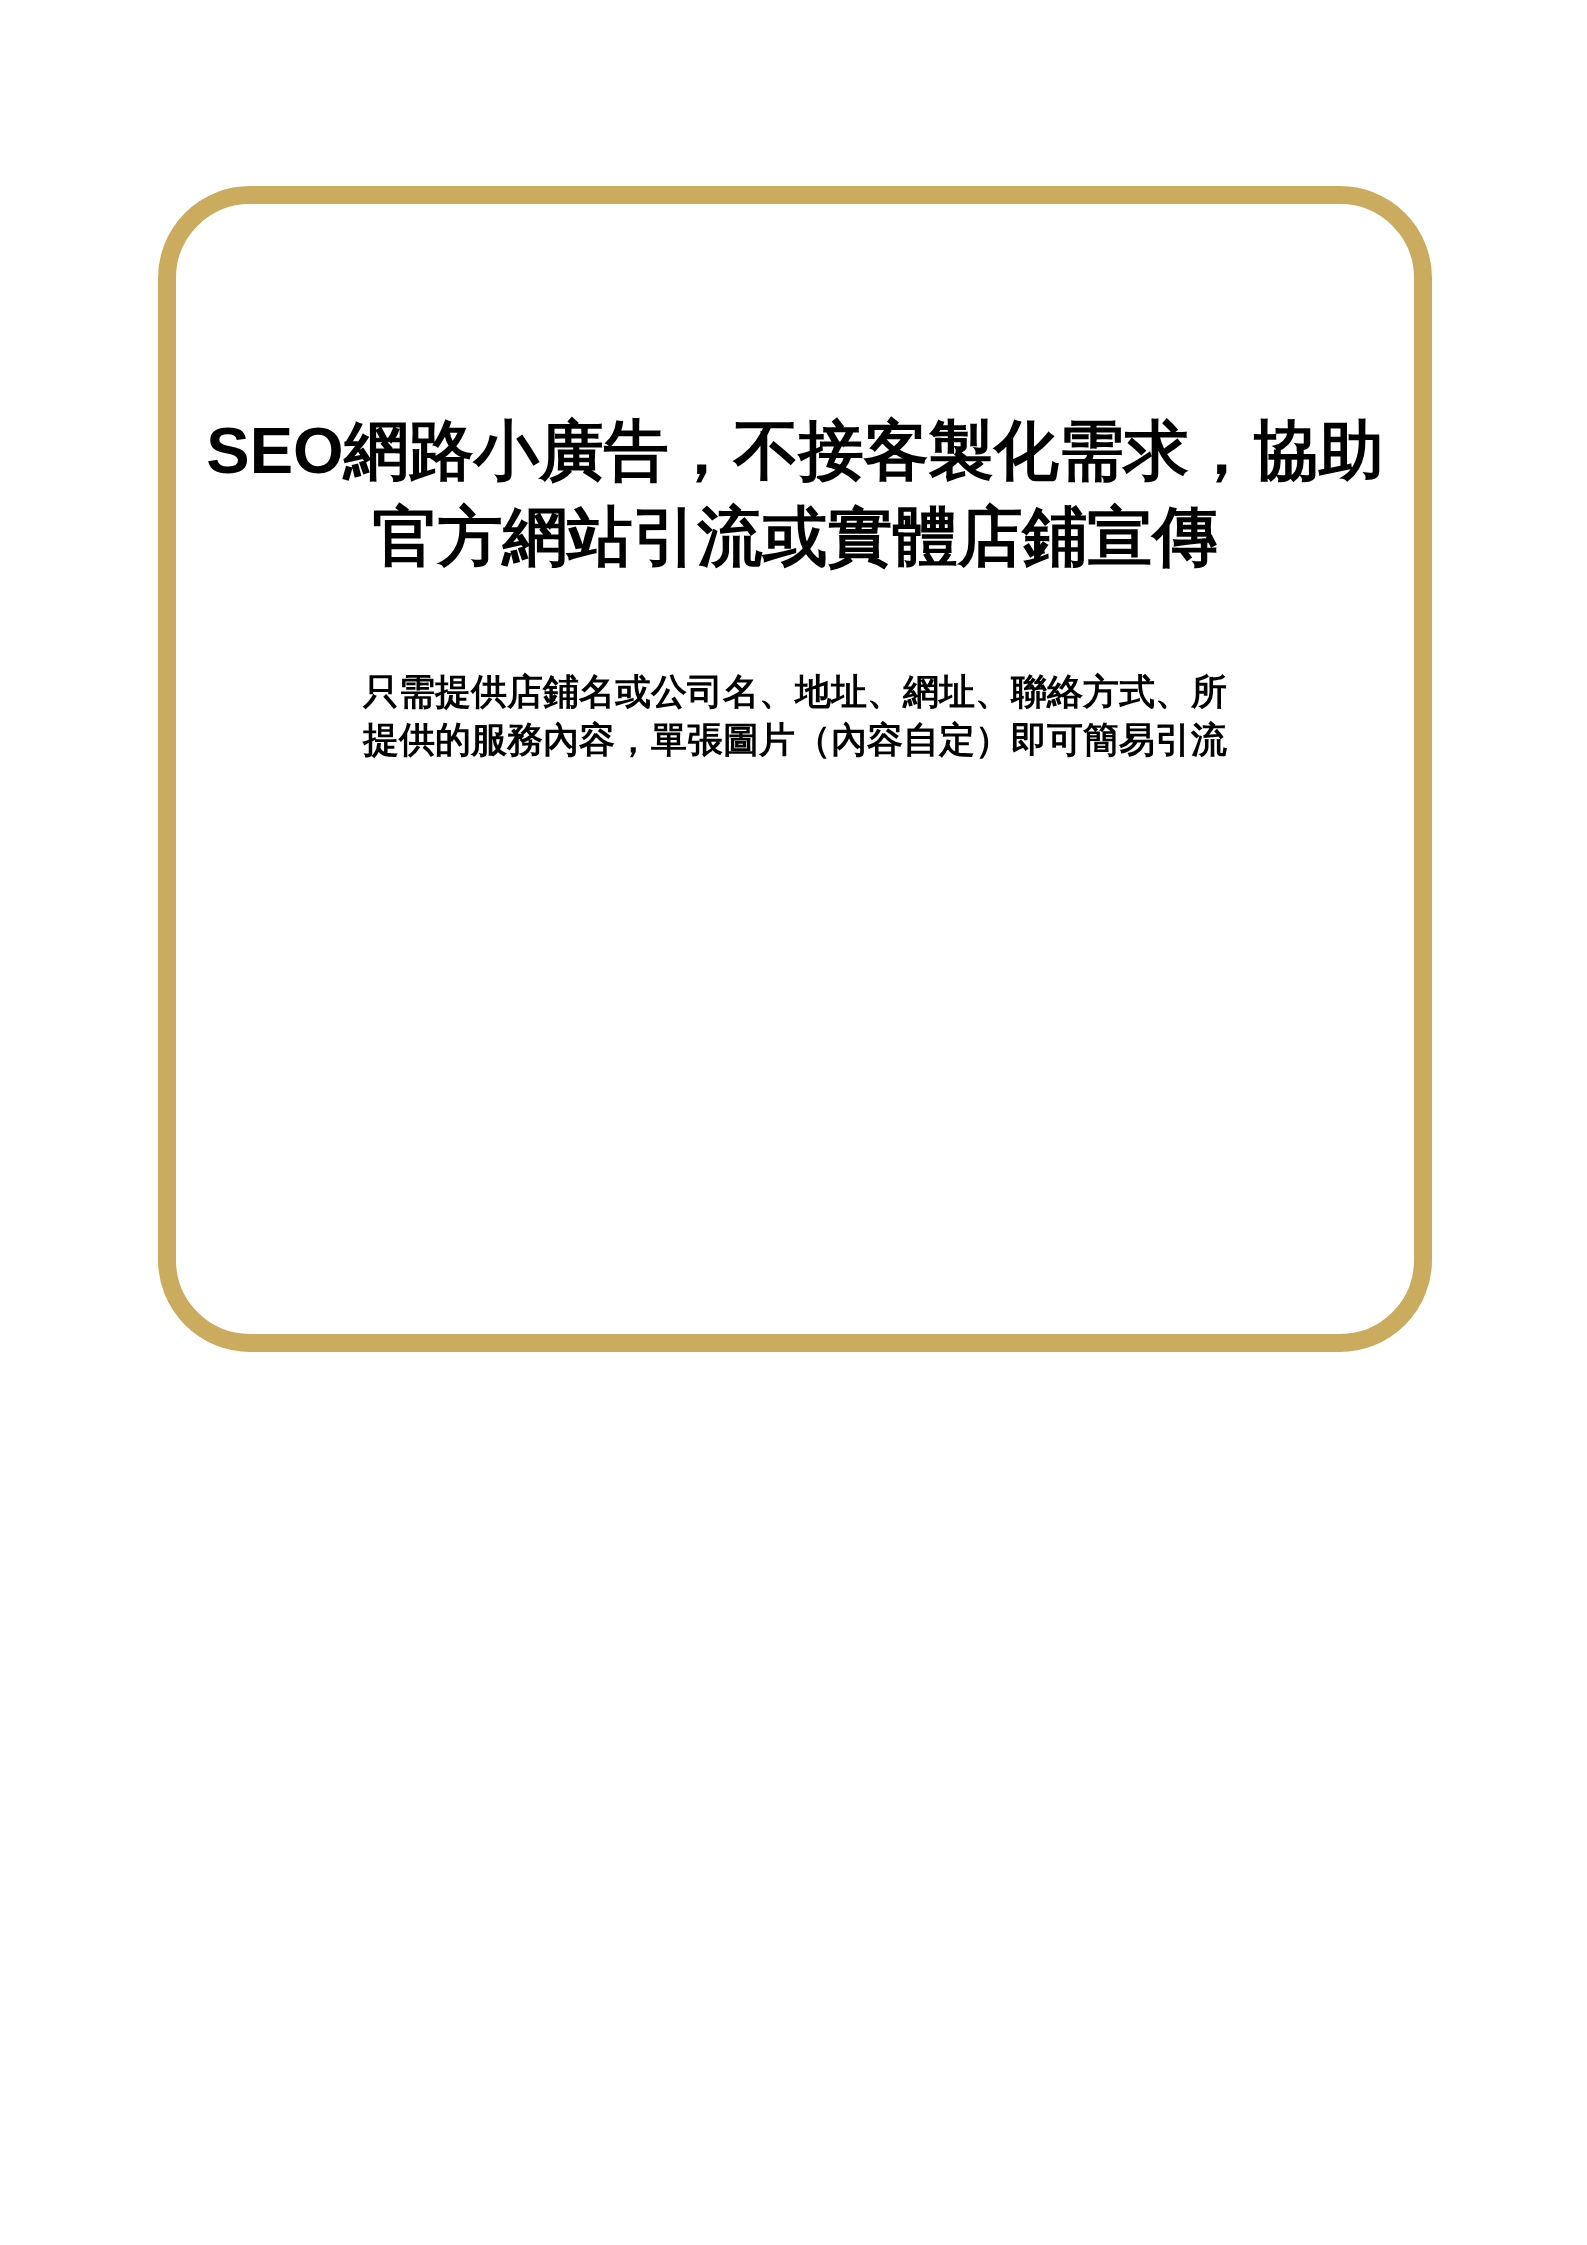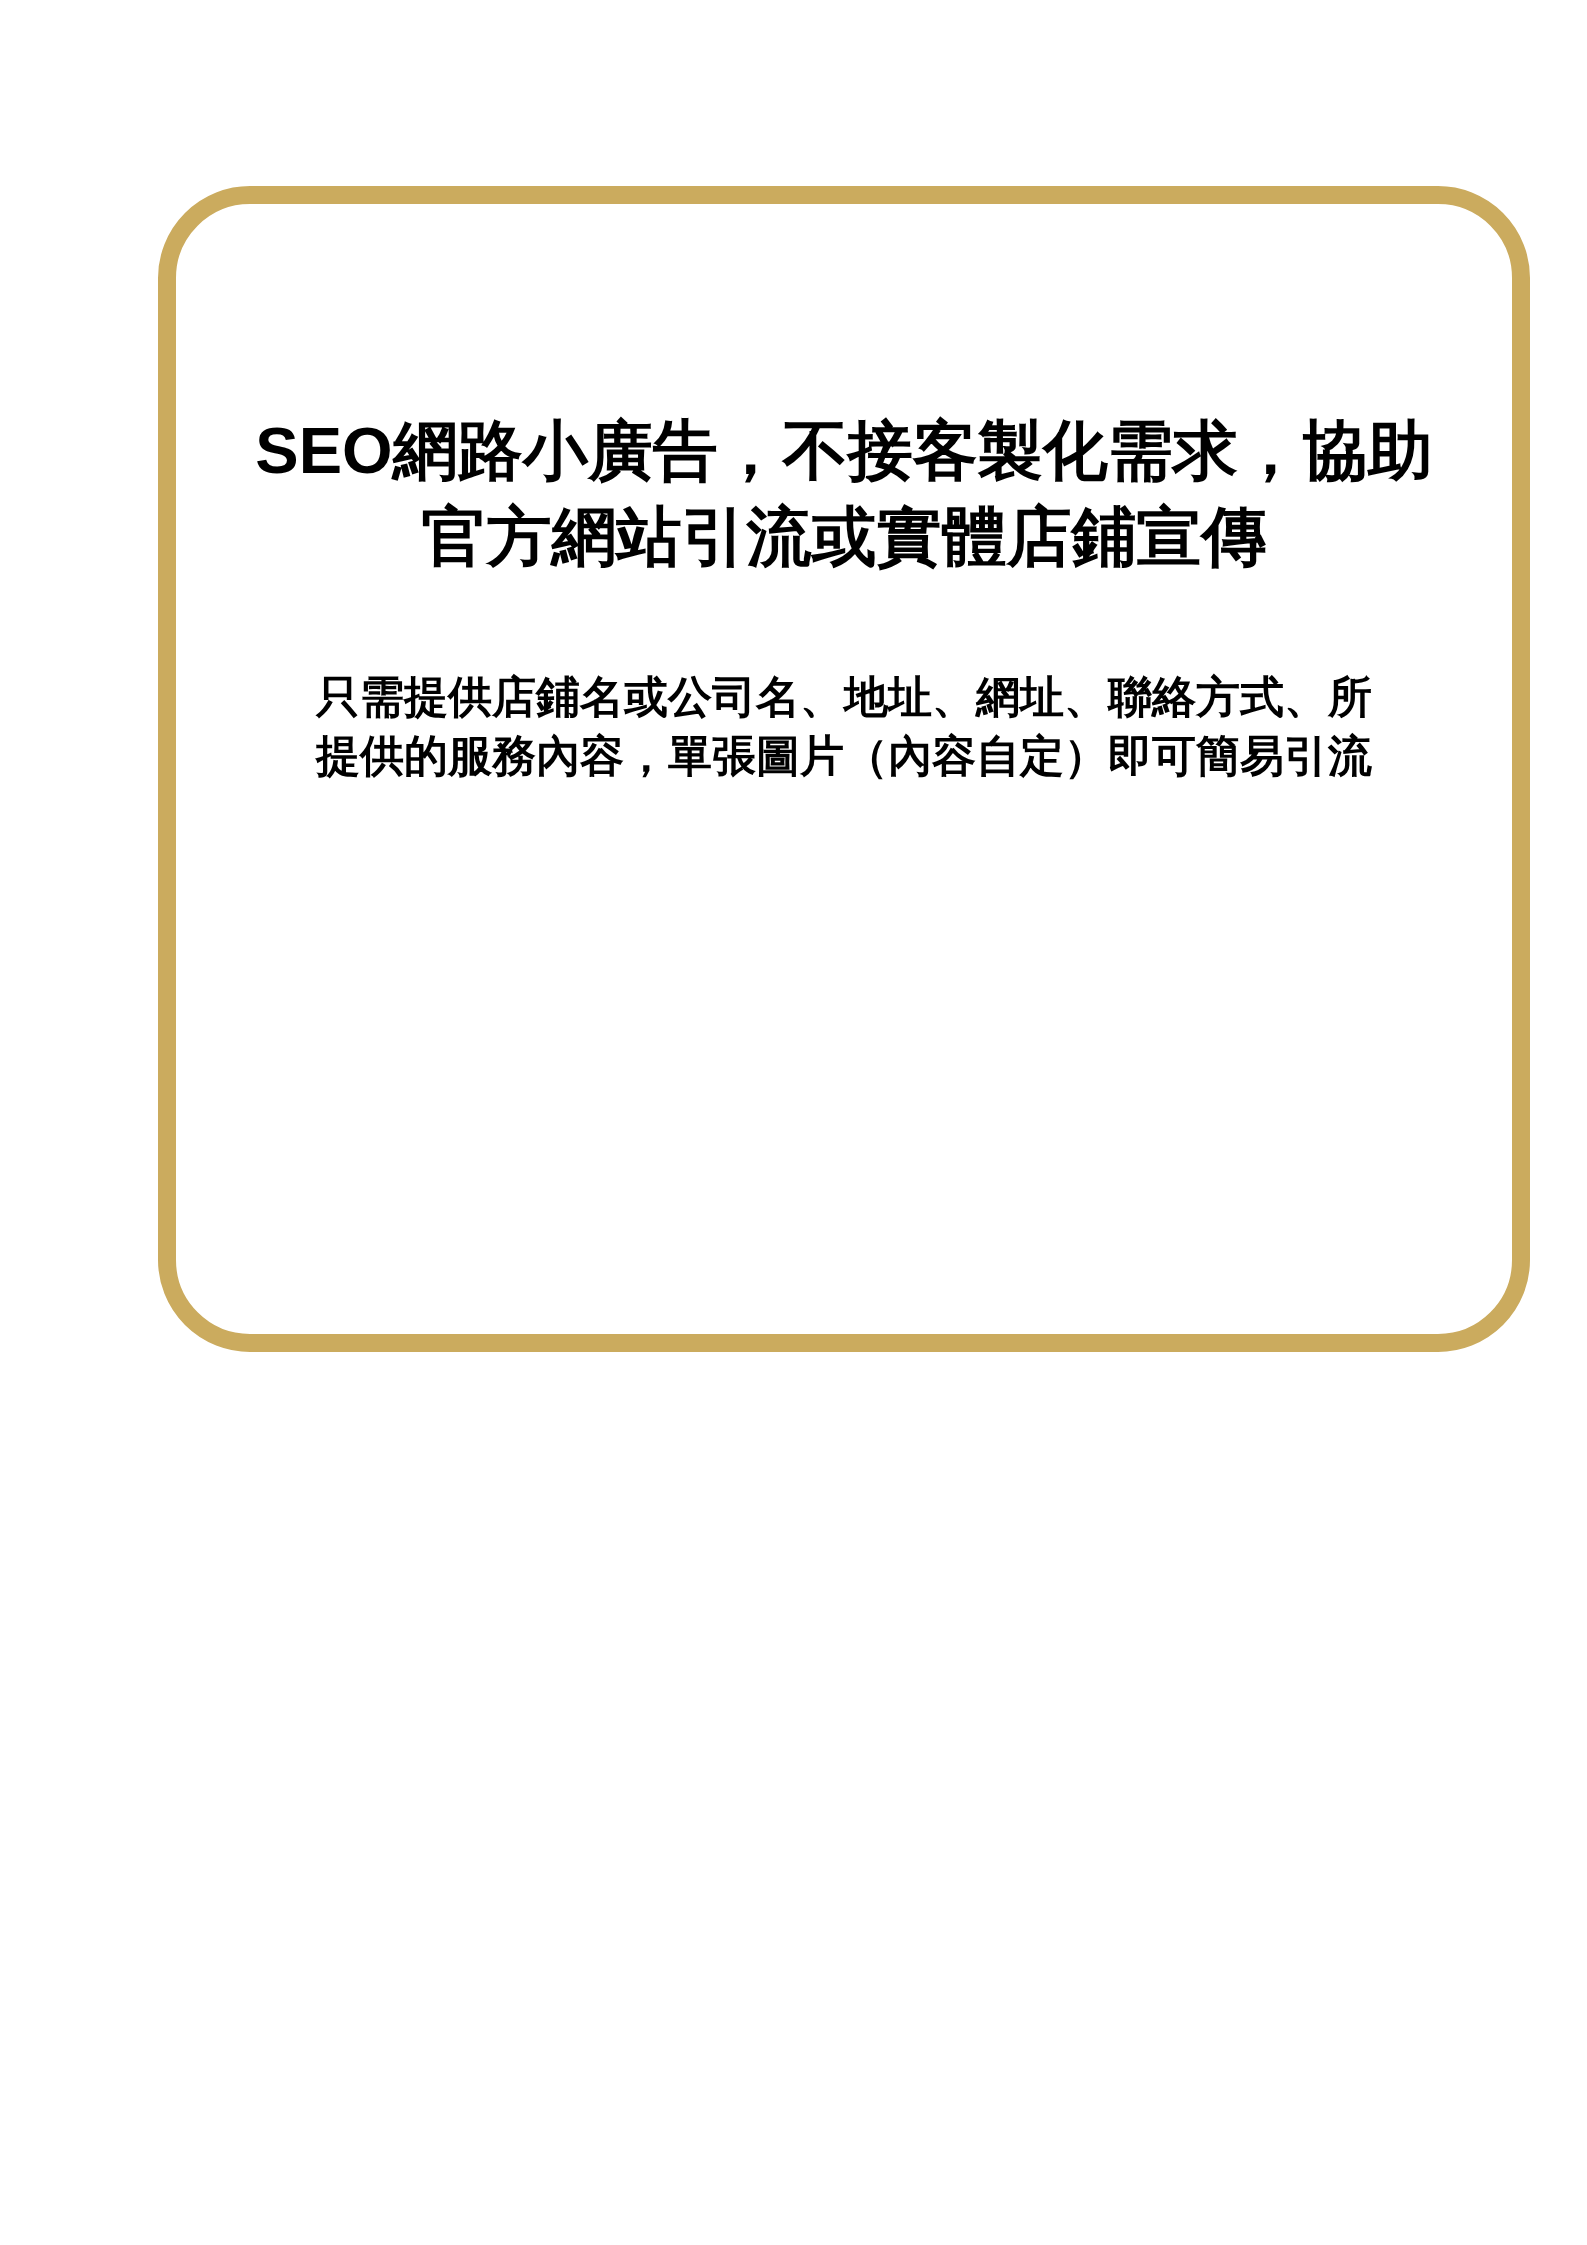--- a/index.html
+++ b/index.html
@@ -11,41 +11,41 @@
     height: 2245px;
     background: #ffffff;
     position: relative;
     font-family: "Liberation Sans", sans-serif;
     color: #000000;
   }
   .card {
     position: absolute;
     left: 158px;
     top: 186px;
-    width: 1372px;
+    width: 1274px;
     height: 1166px;
     box-sizing: border-box;
     border: 18px solid var(--gold, #CBAB5E);
     border-radius: 92px;
     background: #ffffff;
     text-align: center;
     padding: 204px 16px 0;
     overflow: hidden;
   }
   .title {
     margin: 0;
     font-size: 65px;
     line-height: 1.32;
     font-weight: 700;
     color: #000000;
     white-space: pre-line;
   }
   .subtitle {
     margin: 88px 0 0;
-    font-size: 44px;
+    font-size: 36px;
     line-height: 1.34;
     font-weight: 700;
     color: #000000;
     white-space: pre-line;
   }
   .pricing {
     margin: 145px 0 0;
     font-size: 31px;
     line-height: 1.55;
     font-weight: 400;

